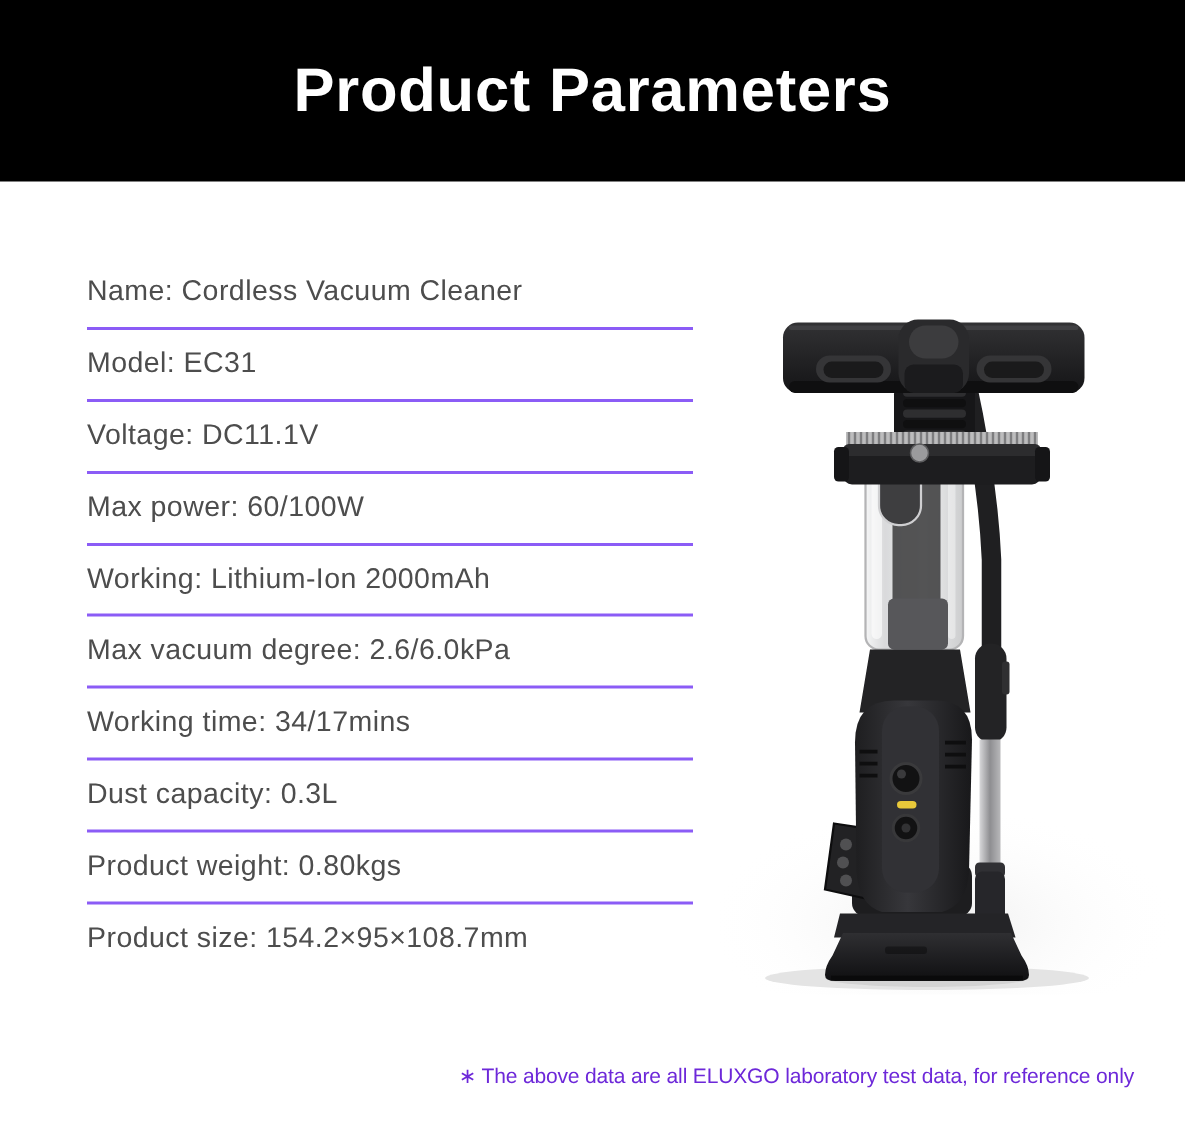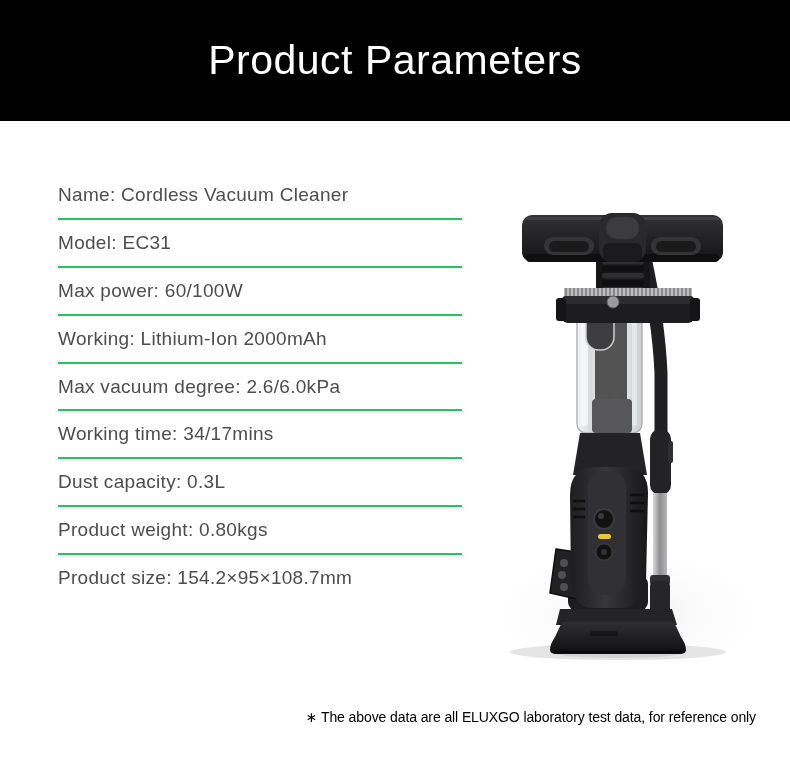--- a/index.html
+++ b/index.html
@@ -5,50 +5,53 @@
   html,body{margin:0;padding:0;background:#fff;}
   .page{
     position:relative;width:790px;height:757px;background:#ffffff;overflow:hidden;
     font-family:"Liberation Sans","DejaVu Sans",sans-serif;
   }
   .header{
     position:absolute;top:0;left:0;width:790px;height:121px;background:#000000;
     display:flex;align-items:center;justify-content:center;
   }
   .header .title{
-    color:#ffffff;font-size:41px;font-weight:400;letter-spacing:.5px;margin:12px;
+    color:#ffffff;font-size:41px;font-weight:700;letter-spacing:.5px;margin:12px;
   }
   .spec-list{position:absolute;left:58px;top:172px;width:404px;}
   .spec-row{
     height:45.9px;display:flex;align-items:center;
-    border-bottom:2px solid #22c55e;
+    border-bottom:2px solid #8b5cf6;
     font-size:19px;color:#4d4d4d;letter-spacing:.3px;
   }
   .spec-row.last{border-bottom:none;}
   .footnote{
     position:absolute;top:709px;right:34px;
-    font-size:14px;color:#000000;letter-spacing:-.1px;
+    font-size:14px;color:#6d28d9;letter-spacing:-.1px;
   }
   .vacuum{position:absolute;left:480px;top:203px;width:300px;height:460px;}
 </style>
 </head>
 <body>
 
 <div class="page">
 
   <div class="header">
     <h1 class="title">Product Parameters</h1>
   </div>
 
   <div class="spec-list" id="spec-list">
       <div class="spec-row">
         <span>Name: Cordless Vacuum Cleaner</span>
       </div>
       <div class="spec-row">
         <span>Model: EC31</span>
+      </div>
+      <div class="spec-row">
+        <span>Voltage: DC11.1V</span>
       </div>
       <div class="spec-row">
         <span>Max power: 60/100W</span>
       </div>
       <div class="spec-row">
         <span>Working: Lithium-Ion 2000mAh</span>
       </div>
       <div class="spec-row">
         <span>Max vacuum degree: 2.6/6.0kPa</span>
       </div>

